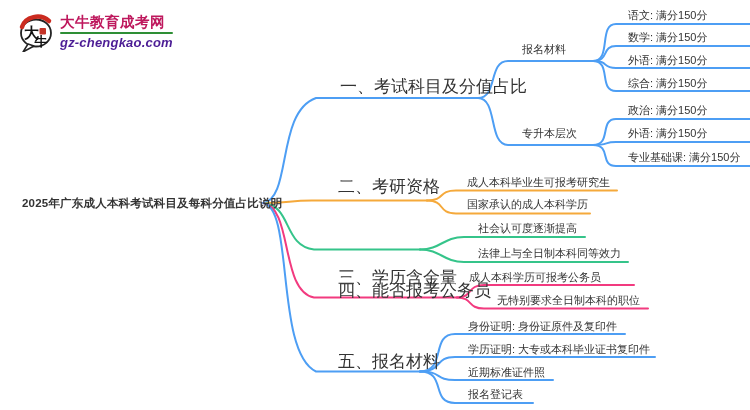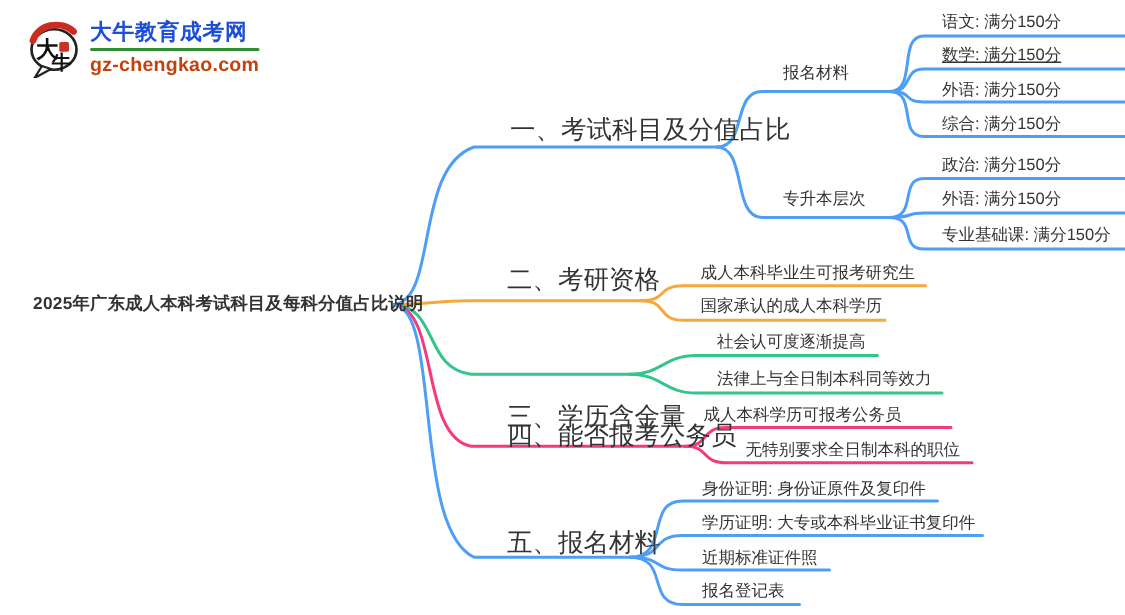--- a/index.html
+++ b/index.html
@@ -11,23 +11,23 @@
   .node{
     position:absolute;white-space:nowrap;color:#333333;
     font-size:11px;line-height:16px;
   }
   .lv1{font-size:17px;}
   .root{font-size:11.5px;font-weight:600;letter-spacing:.2px;margin-left:12px;}
   
   .logo{position:absolute;left:18px;top:12px;display:flex;align-items:center;gap:6px;}
   .logo-badge{width:36px;height:40px;}
   .logo-text{display:flex;flex-direction:column;}
-  .logo-cn{color:#1d4ed8;font-weight:bold;font-size:14.5px;letter-spacing:.5px;line-height:17px;}
+  .logo-cn{color:#be185d;font-weight:bold;font-size:14.5px;letter-spacing:.5px;line-height:17px;}
   .logo-rule{height:2px;background:#2E8F35;margin:1px 0 1px 0;border-radius:1px;}
-  .logo-domain{color:#c2410c;font-weight:bold;font-size:13px;line-height:15px;letter-spacing:.2px;}
+  .logo-domain{color:#4c1d95;font-weight:bold;font-size:13px;line-height:15px;letter-spacing:.2px;font-style:italic;}
 </style>
 </head>
 <body>
 
 <div class="stage">
 
   <svg class="lines" viewBox="0 0 750 410" fill="none" stroke-linecap="round" stroke-linejoin="round">
 
     <g stroke="#4D9EF4" stroke-width="2">
       <path d="M263,203 C292,199 276,112 316,98 L478,98"></path>
@@ -83,21 +83,21 @@
       <span class="logo-rule"></span>
       <span class="logo-domain">gz-chengkao.com</span>
     </div>
   </div>
 
   <span class="node root" style="left:10px;top:195px;">2025年广东成人本科考试科目及每科分值占比说明</span>
 
   <span class="node lv1" style="left:340px;top:79px;">一、考试科目及分值占比</span>
   <span class="node" style="left:522px;top:41px;">报名材料</span>
   <span class="node" style="left:628px;top:7px;">语文: 满分150分</span>
-  <span class="node" style="left:628px;top:29px;text-decoration:underline;">数学: 满分150分</span>
+  <span class="node" style="left:628px;top:29px;">数学: 满分150分</span>
   <span class="node" style="left:628px;top:52px;">外语: 满分150分</span>
   <span class="node" style="left:628px;top:75px;">综合: 满分150分</span>
   <span class="node" style="left:522px;top:125px;">专升本层次</span>
   <span class="node" style="left:628px;top:102px;">政治: 满分150分</span>
   <span class="node" style="left:628px;top:125px;">外语: 满分150分</span>
   <span class="node" style="left:628px;top:149px;">专业基础课: 满分150分</span>
 
   <span class="node lv1" style="left:338px;top:179px;">二、考研资格</span>
   <span class="node" style="left:467px;top:174px;">成人本科毕业生可报考研究生</span>
   <span class="node" style="left:467px;top:196px;">国家承认的成人本科学历</span>

